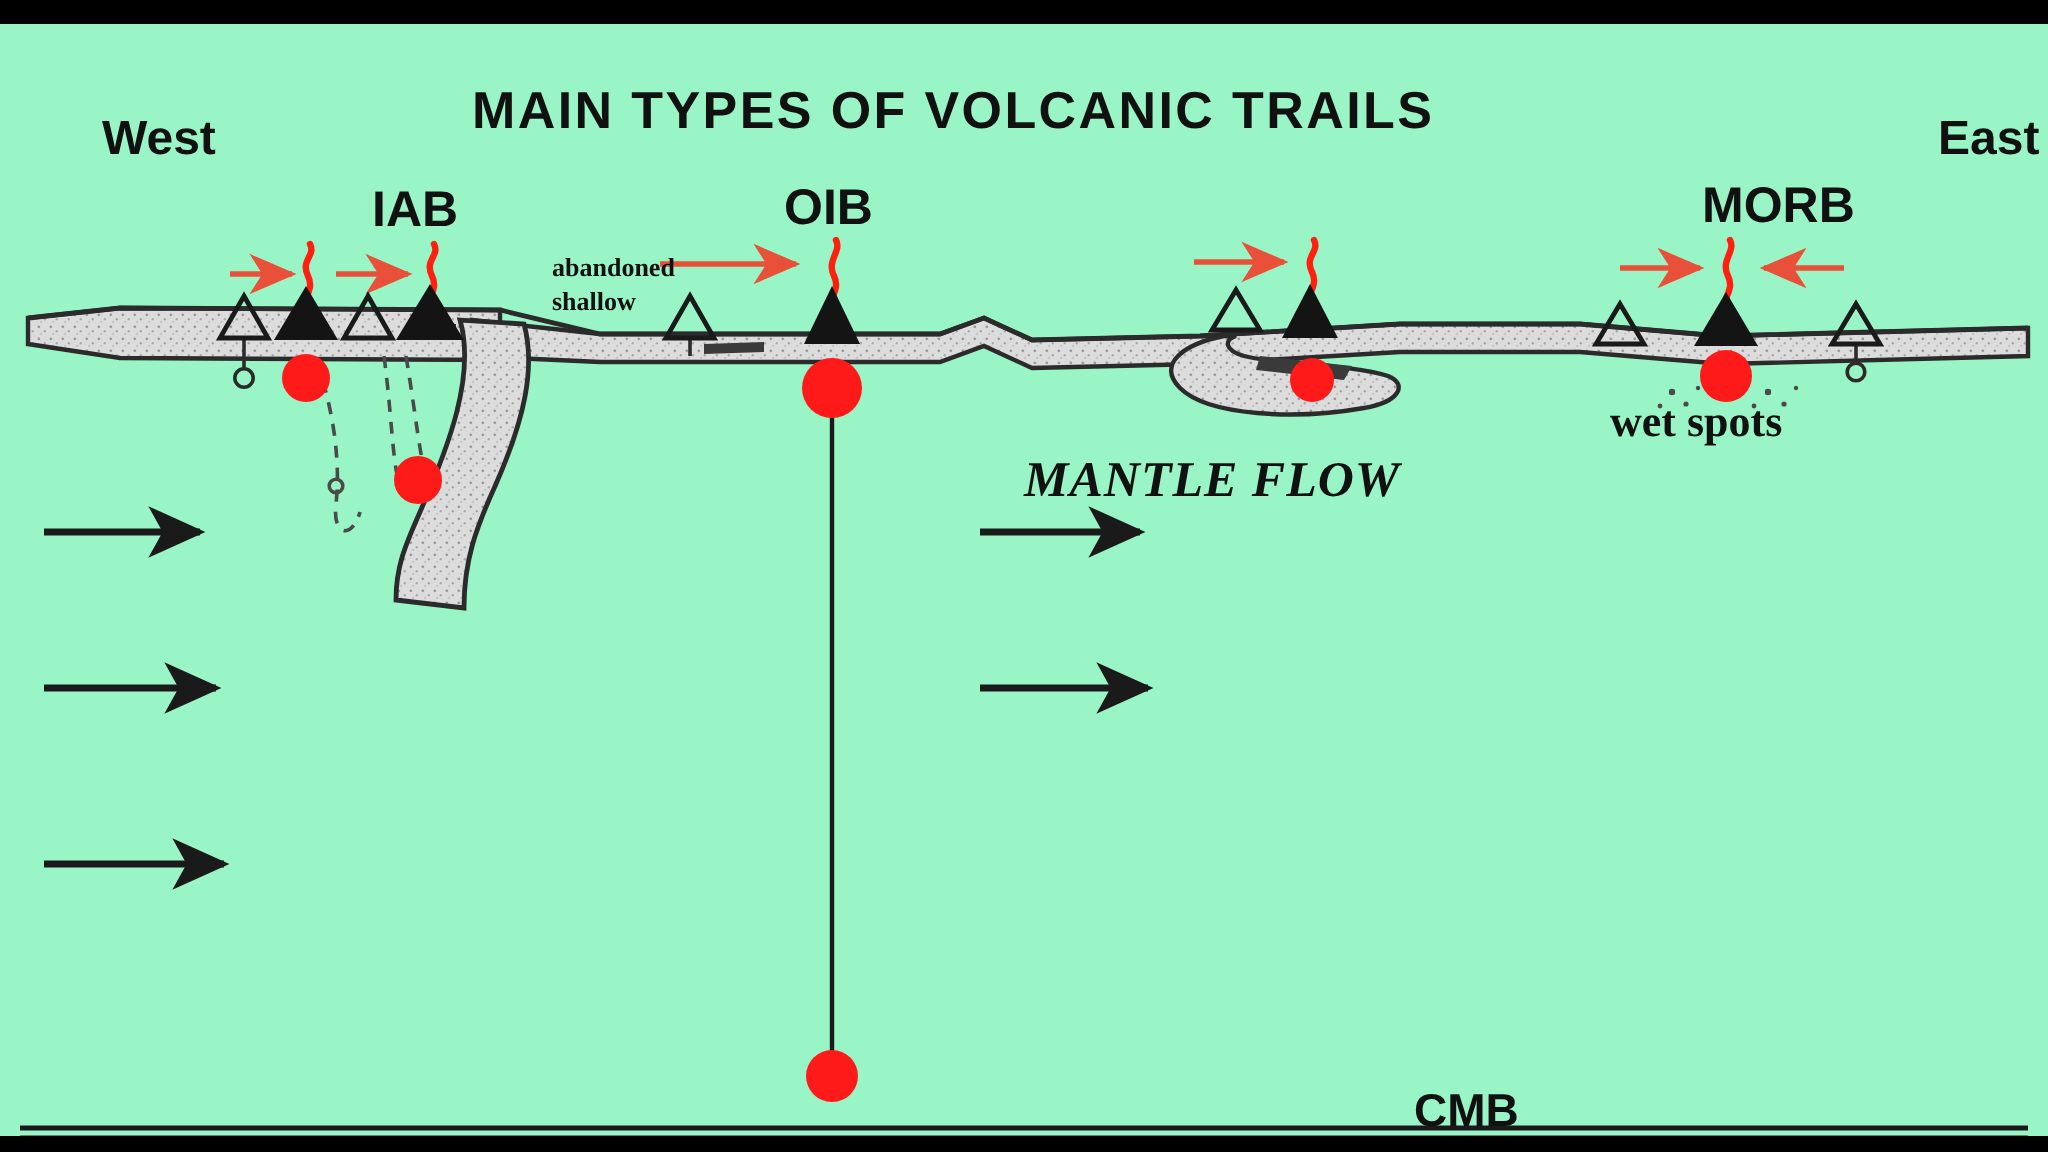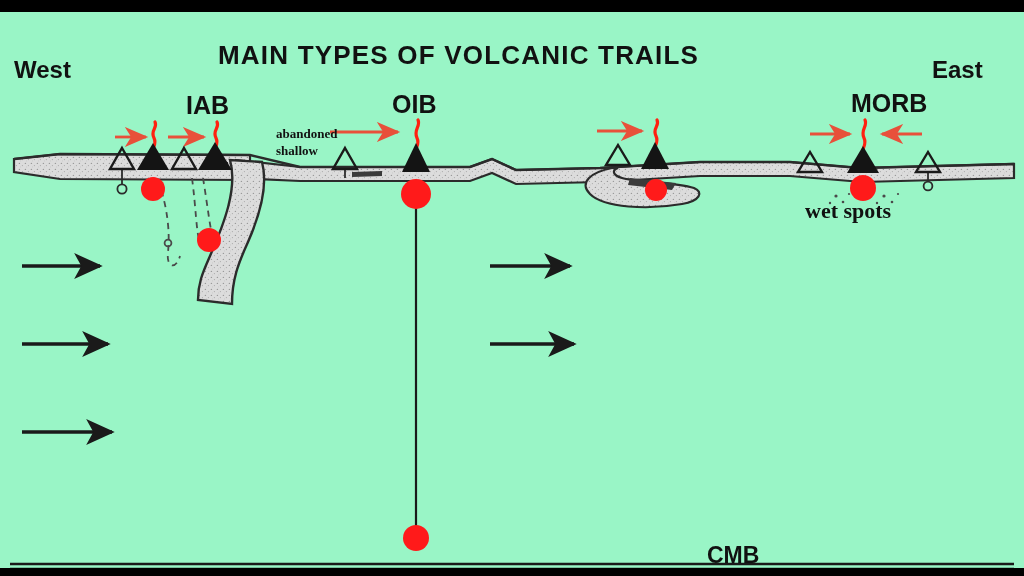--- a/index.html
+++ b/index.html
@@ -16,21 +16,21 @@
     width:1024px;height:556px;
     background:#99f5c6;
     overflow:hidden;
   }
   #svgroot{position:absolute;left:0;top:0;width:1024px;height:556px;}
   .lbl{position:absolute;white-space:nowrap;color:#111;}
   .big-sans{font-family:"Liberation Sans",sans-serif;font-weight:700;}
   .serif-it{font-family:"Liberation Serif",serif;font-style:italic;font-weight:700;}
   .serif-sm{font-family:"Liberation Serif",serif;font-weight:600;}
   .title{font-size:26px;letter-spacing:1.2px;}
-  .corner{font-size:24px;}
+  .corner{font-size:24px;margin-left:37px;}
   .typelbl{font-size:25px;}
   .srclbl{font-size:23px;}
   .mantle{font-size:25px;letter-spacing:0.5px;}
   .cmb{font-size:23px;}
   .wet{font-size:22px;}
   .aband{font-size:13px;line-height:15px;text-align:center;}
 </style>
 </head>
 <body>
 
@@ -158,33 +158,34 @@
       <g fill="#ff1a1a">
         <circle cx="153" cy="177" r="12"></circle>
         <circle cx="209" cy="228" r="12"></circle>
         <circle cx="416" cy="182" r="15"></circle>
         <circle cx="416" cy="526" r="13"></circle>
         <circle cx="656" cy="178" r="11"></circle>
         <circle cx="863" cy="176" r="13"></circle>
       </g>
     </svg>
 
-    <div class="lbl big-sans title" style="left:218px;top:28px;">MAIN TYPES OF VOLCANIC TRAILS</div>
+    <div class="lbl big-sans title" style="left:236px;top:28px;">MAIN TYPES OF VOLCANIC TRAILS</div>
 
     <div class="lbl big-sans corner" style="left:14px;top:44px;">West</div>
     <div class="lbl big-sans corner" style="left:932px;top:44px;">East</div>
 
     <div class="lbl big-sans typelbl" style="left:186px;top:79px;">IAB</div>
     <div class="lbl big-sans typelbl" style="left:392px;top:78px;">OIB</div>
     <div class="lbl big-sans typelbl" style="left:851px;top:77px;">MORB</div>
 
     <div class="lbl serif-sm aband" style="left:276px;top:114px;">abandoned</div>
     <div class="lbl serif-sm aband" style="left:276px;top:131px;">shallow</div>
 
 
+    <div class="lbl serif-it mantle" style="left:512px;top:215px;">MANTLE FLOW</div>
 
     <div class="lbl big-sans wet" style="left:805px;top:186px;font-family:Liberation Serif, serif;">wet spots</div>
 
 
     <div class="lbl big-sans cmb" style="left:707px;top:530px;">CMB</div>
 
   </div>
 </div>
 
 </body></html>

